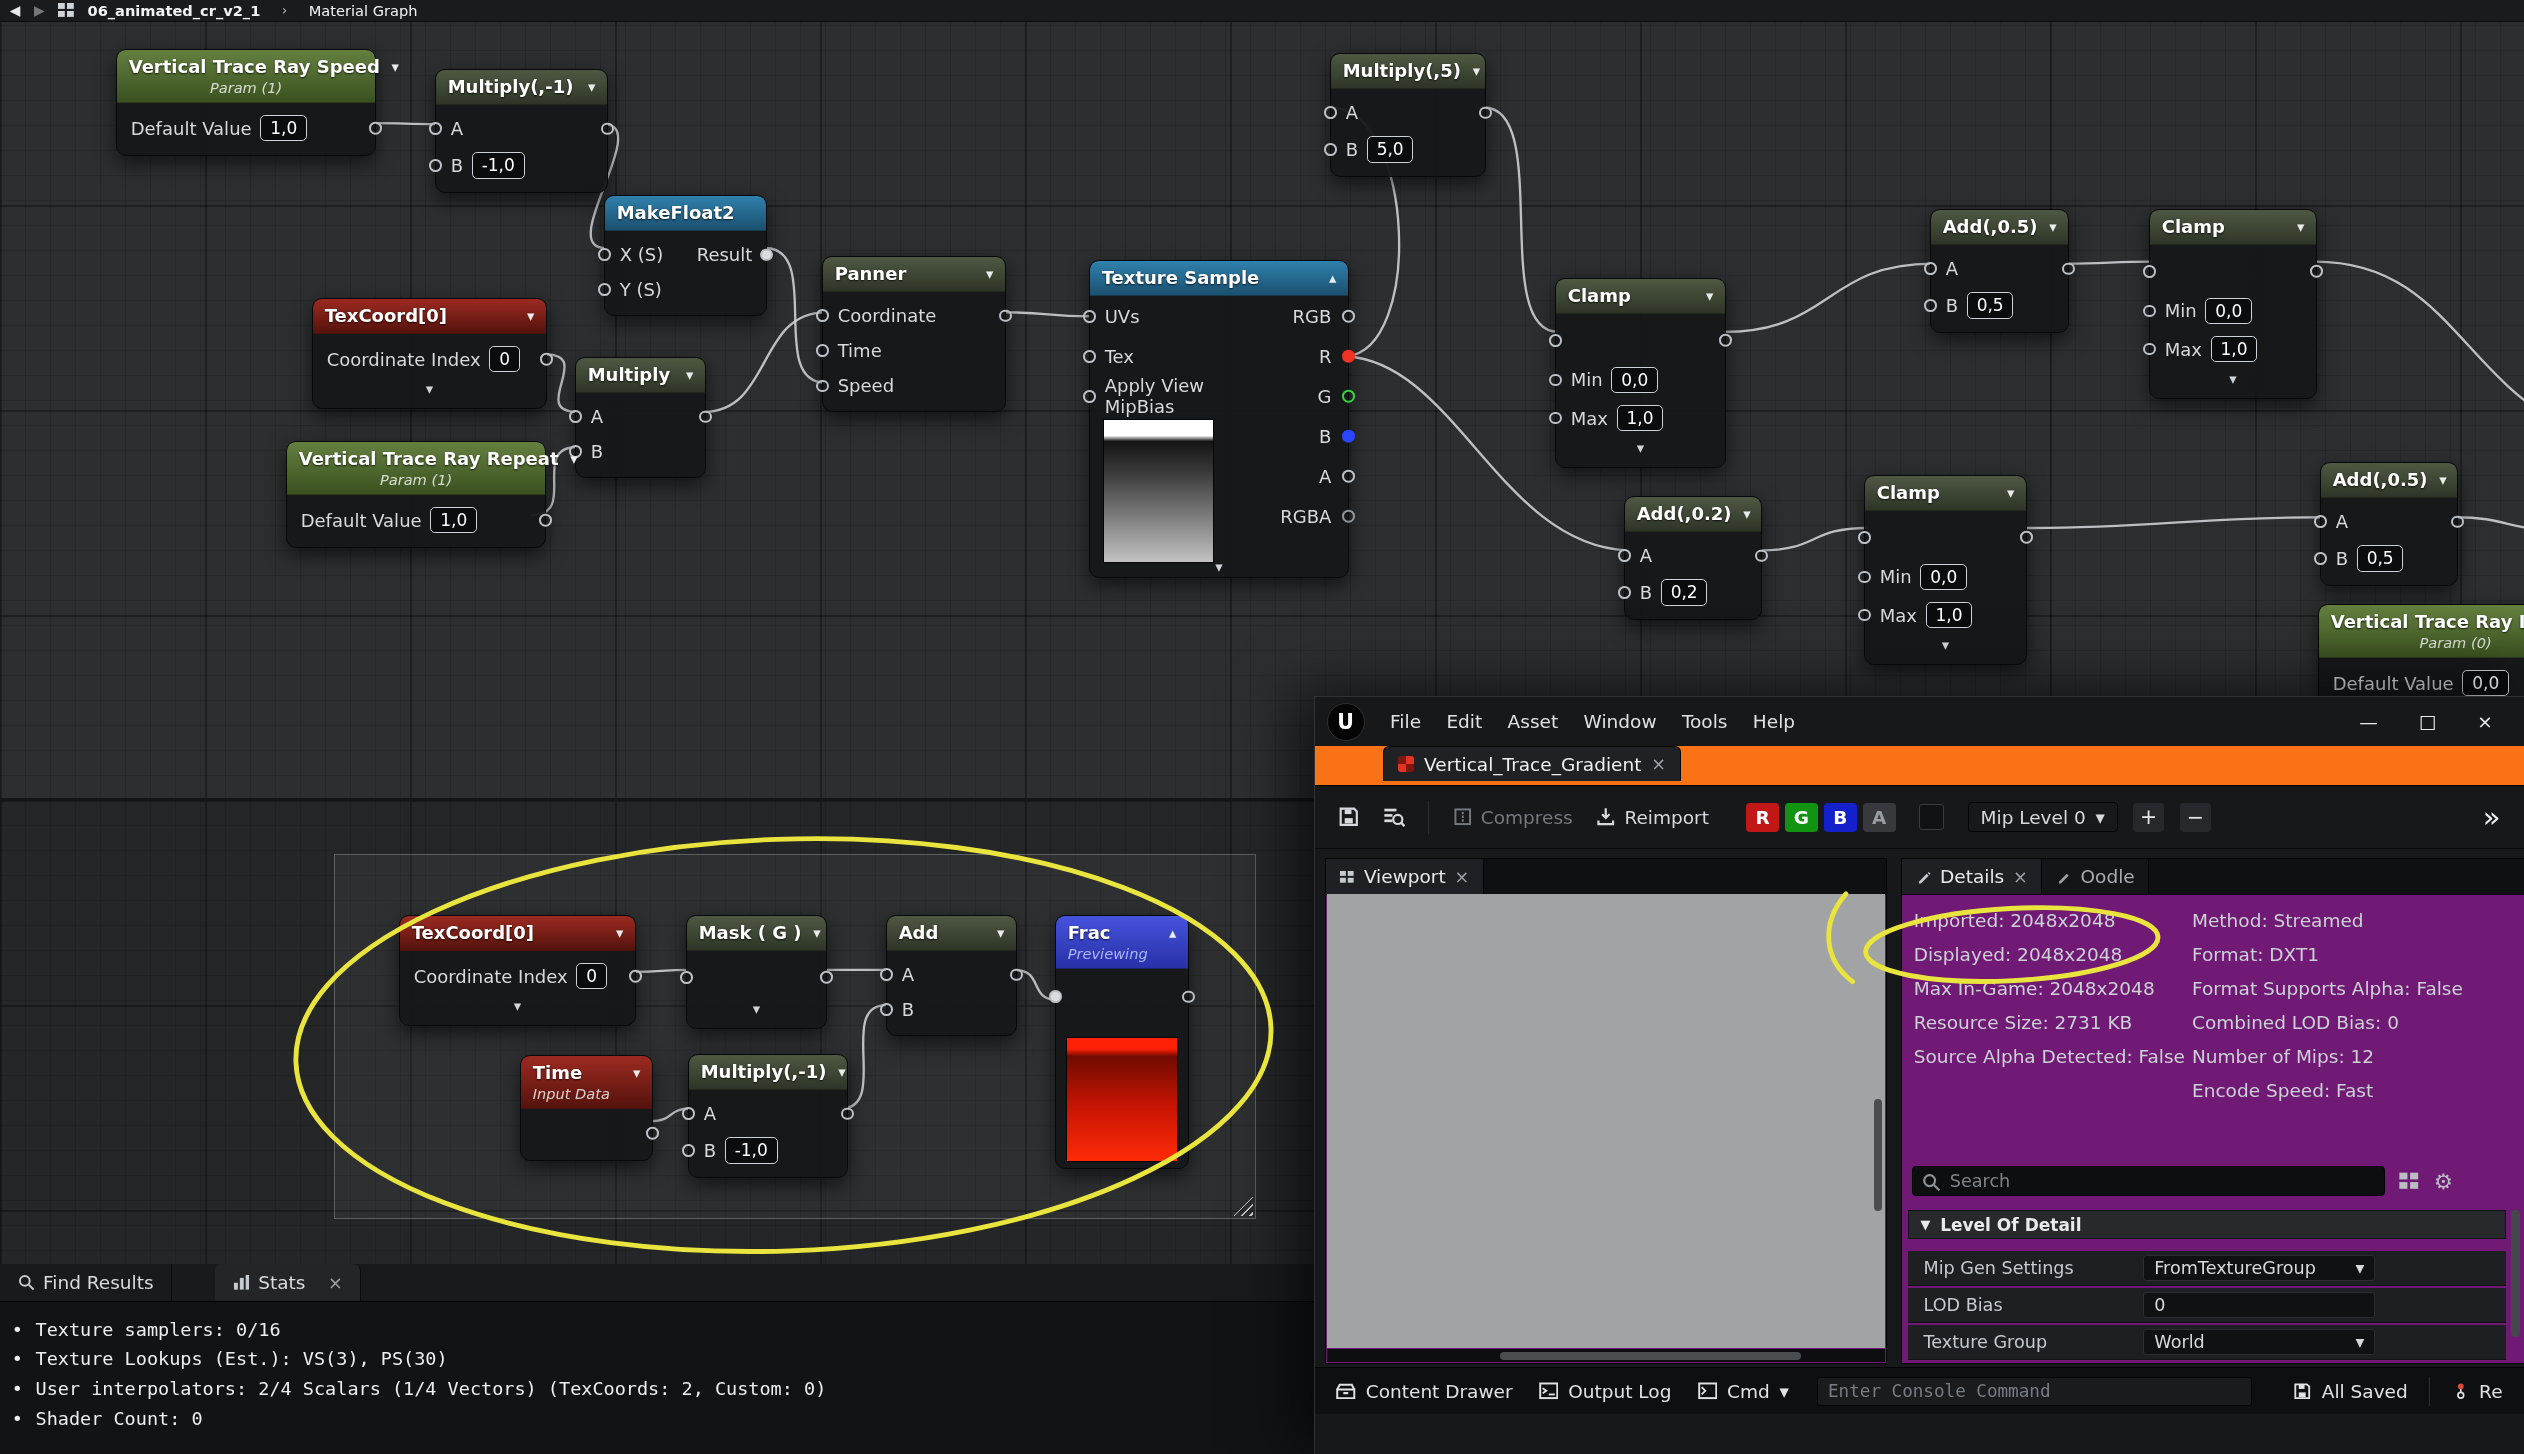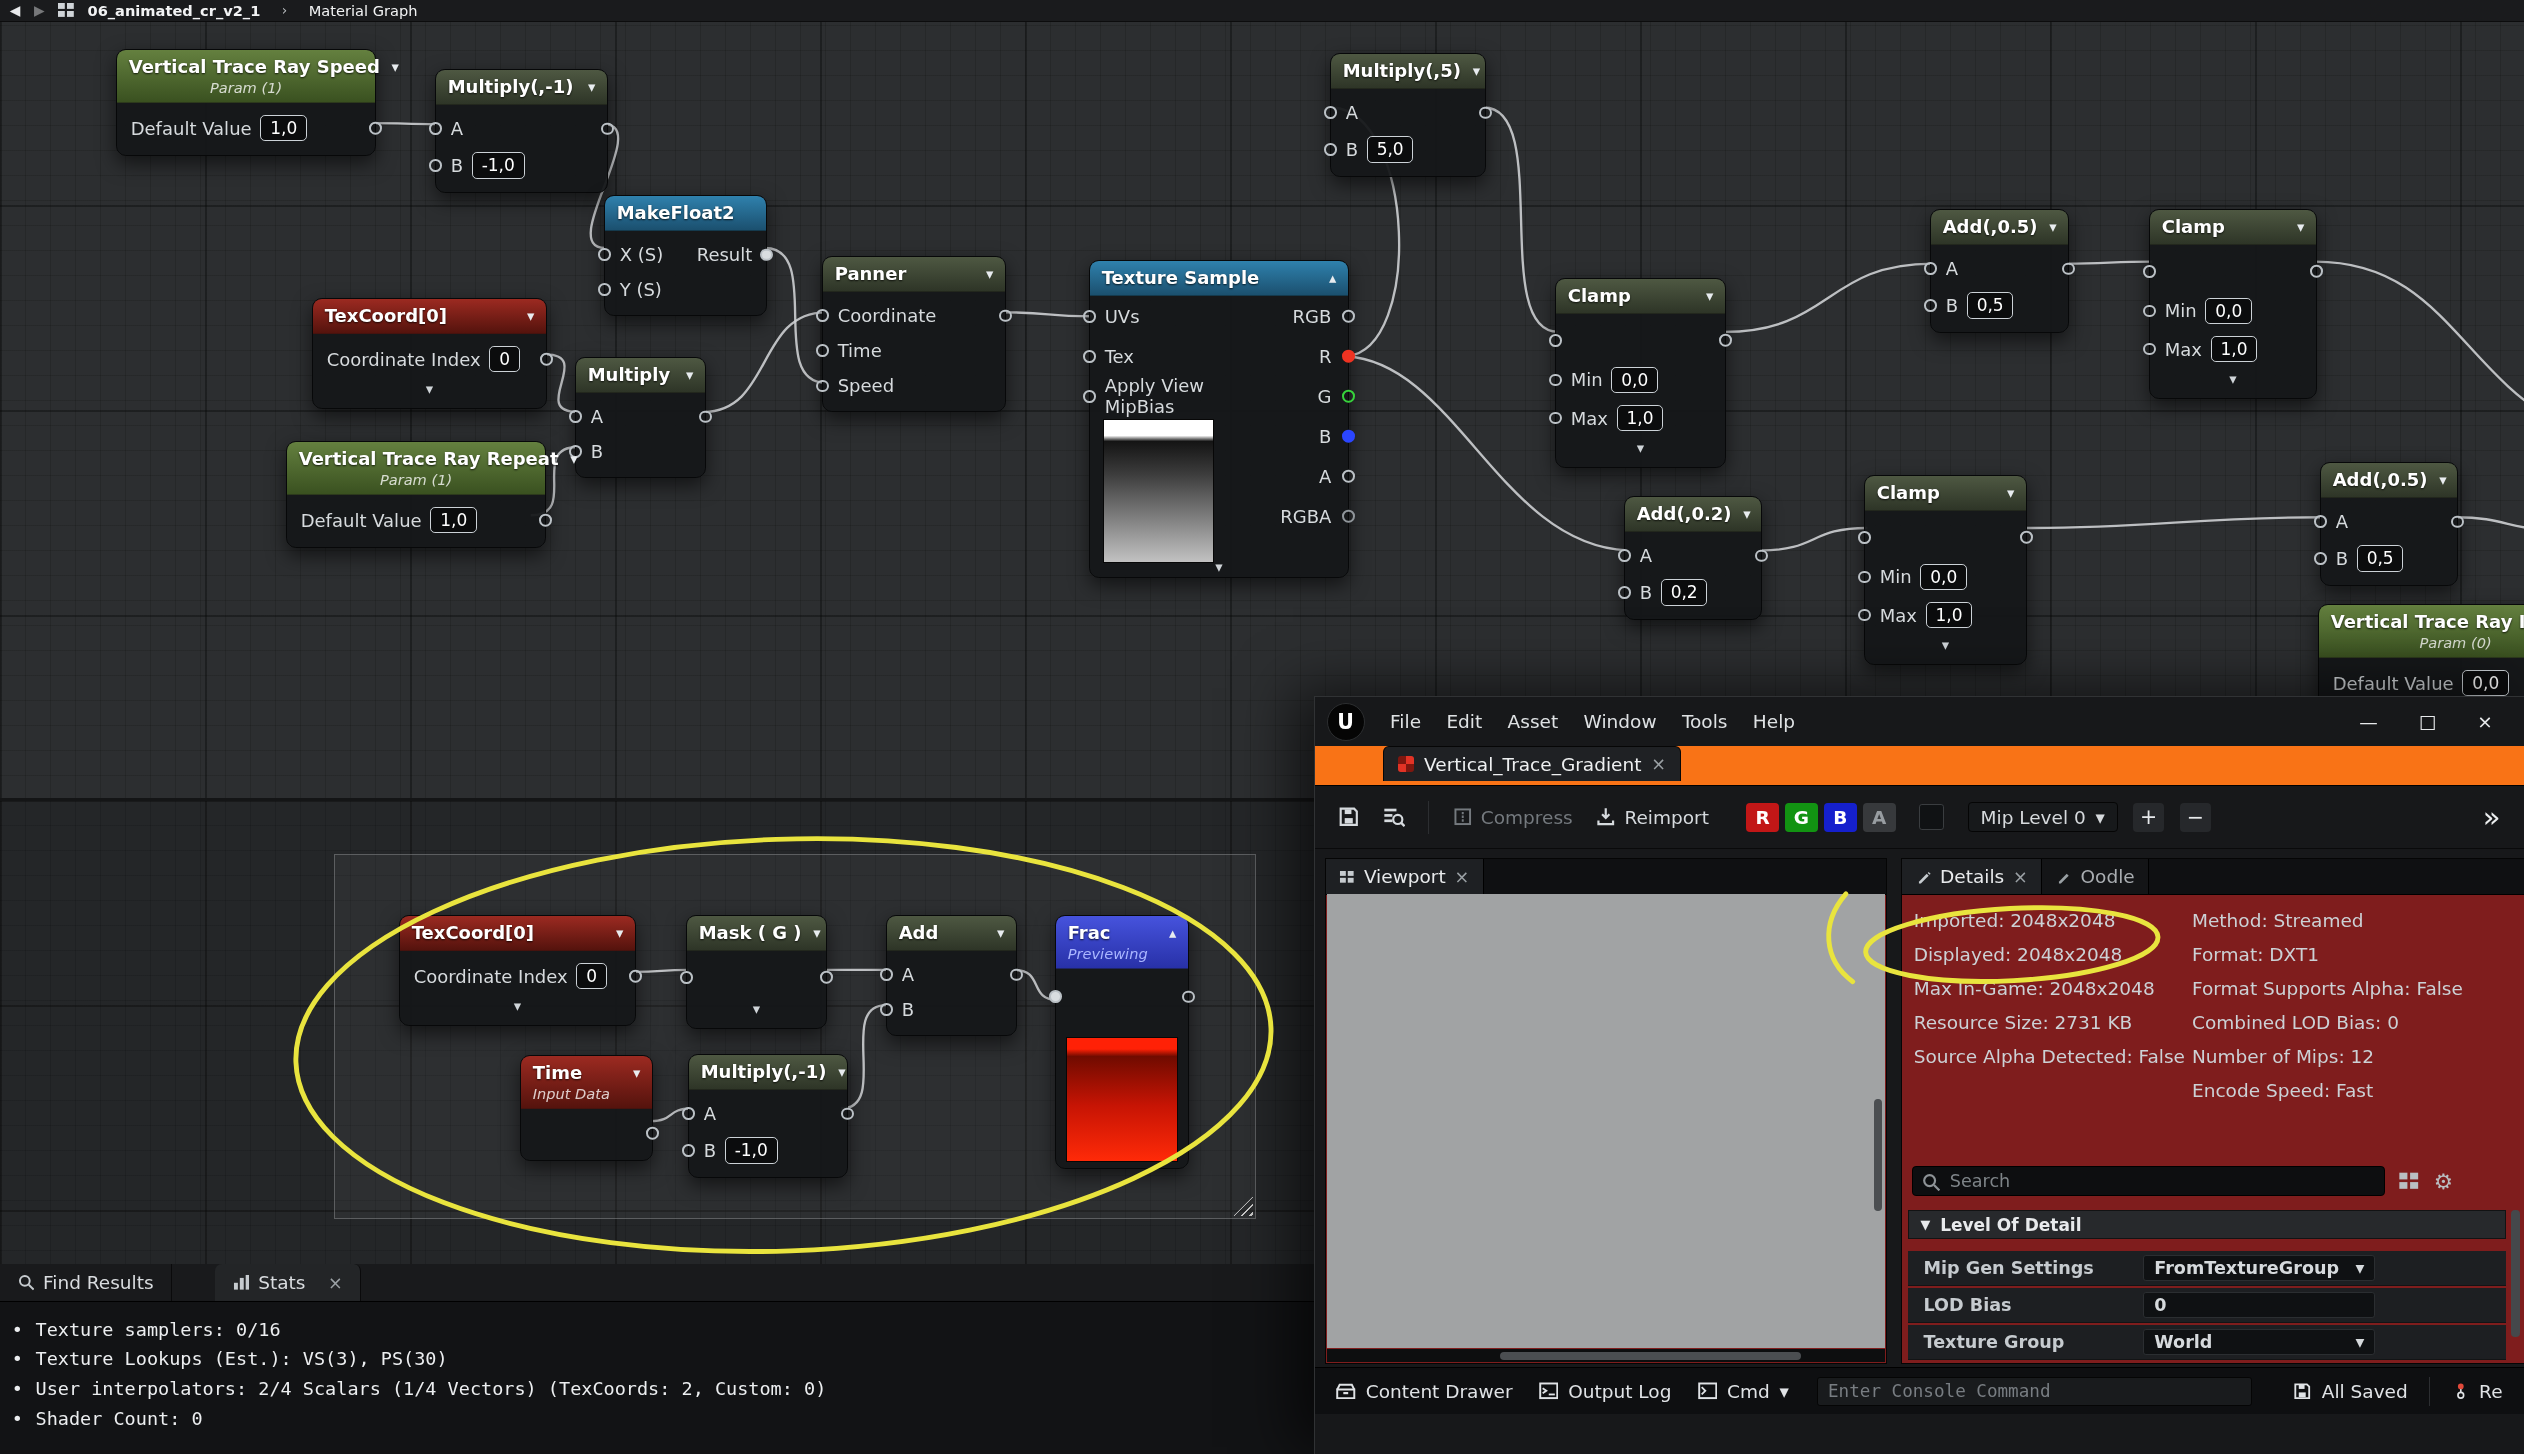--- a/index.html
+++ b/index.html
@@ -104,37 +104,37 @@
   .tool-sep{width:1px;height:33px;background:#2c2e31;margin:0 7.8px;}
   .chgroup{display:flex;gap:5.9px;margin-left:21.5px;}
   .chbtn{width:33px;height:29px;border-radius:3.9px;font-weight:bold;display:flex;align-items:center;justify-content:center;font-size:18.5px;}
   .ch-r{background:#c21717;color:#fff;} .ch-g{background:#129312;color:#fff;}
   .ch-b{background:#1520cd;color:#fff;} .ch-a{background:#37393c;color:#989da1;}
   .checkbox{width:23.4px;height:23.4px;background:#101214;border:1px solid #3a3d40;border-radius:2.9px;margin-left:15.6px;}
   .mip-dd{display:flex;align-items:center;gap:9.8px;background:#17191b;border:1px solid #050505;border-radius:3.9px;padding:3.9px 11.7px;color:#d6dadd;margin-left:15.6px;}
   .sqbtn{width:31px;height:29px;background:#26282b;border-radius:3.9px;color:#e6e9eb;display:flex;align-items:center;justify-content:center;font-size:20.5px;margin-left:7.8px;}
   .more-chev{margin-left:auto;color:#eceeef;font-size:29px;padding-right:7.8px;}
 
-  .panel{position:absolute;background:#7f1d1d;border:1px solid #050505;}
+  .panel{position:absolute;background:#701a75;border:1px solid #050505;}
   .panel-tabbar{height:35px;background:#0f1012;display:flex;align-items:center;border-bottom:1px solid #000;}
   .panel-tab{display:flex;align-items:center;gap:8.8px;background:#1e2023;height:35px;padding:0 13.7px;color:#e8eaec;font-size:18.5px;border-right:1px solid #000;box-sizing:border-box;}
   .panel-tab.inactive{background:#141517;color:#a9adb1;}
   .vp-content{position:absolute;left:1px;top:35px;right:1px;bottom:14.6px;background:#a1a3a4;}
   .vp-hscroll{position:absolute;left:1px;right:1px;bottom:1px;height:12.7px;background:#0d0e0f;}
   .vp-hthumb{position:absolute;left:31%;width:54%;top:2.9px;height:7.8px;background:#4b4e51;border-radius:3.9px;}
   .vp-vthumb{position:absolute;right:2.9px;top:205px;width:7.8px;height:112px;background:#4b4e51;border-radius:3.9px;}
 
   .dt-col{position:absolute;line-height:34px;font-size:18.5px;color:#ccd1d5;white-space:nowrap;}
   .search-row{position:absolute;left:9.8px;top:306px;right:11.7px;height:32px;display:flex;align-items:center;gap:13.7px;}
   .search-box{position:relative;width:473px;height:30px;background:#0d0e10;border:1px solid #000;border-radius:3.9px;box-sizing:border-box;}
   .search-box input{position:absolute;left:35px;top:1px;right:5.9px;bottom:1px;width:calc(100% - 43px);background:transparent;border:none;outline:none;color:#d8dbde;font-size:17.6px;font-family:"DejaVu Sans",sans-serif;}
   .search-box input::placeholder{color:#7e8488;}
   .mag{position:absolute;left:8.8px;top:5.9px;}
   .lod-header{position:absolute;left:5.9px;right:19.5px;top:351px;height:29px;background:#27292c;display:flex;align-items:center;gap:9.8px;padding:0 11.7px;font-weight:bold;font-size:17px;color:#e8eaec;box-sizing:border-box;border:1px solid #121314;}
-  .lod-row{position:absolute;left:5.9px;right:19.5px;height:35px;background:#1d1f22;border-bottom:1px solid #131415;display:flex;align-items:center;box-sizing:border-box;font-size:17.6px;color:#c6cbcf;font-weight:bold;}
+  .lod-row{position:absolute;left:5.9px;right:19.5px;height:35px;background:#1d1f22;border-bottom:1px solid #131415;display:flex;align-items:center;box-sizing:border-box;font-size:17.6px;color:#c6cbcf;}
   .lod-label{padding-left:15.6px;width:220px;white-space:nowrap;}
   .lod-dd{display:flex;align-items:center;gap:11.7px;background:#0f1113;border:1px solid #2b2e31;border-radius:2.9px;padding:2px 9.8px;color:#d6dadd;min-width:210px;justify-content:space-between;}
   .lod-input{background:#0f1113;border:1px solid #2b2e31;border-radius:2.9px;padding:2px 9.8px;color:#d6dadd;min-width:210px;}
   .dt-vscroll{position:absolute;right:4.9px;top:351px;width:8.8px;height:127px;background:#45484b;border-radius:3.9px;}
   .bottombar{position:absolute;left:0;right:0;top:670px;height:47px;background:#0e0f11;border-top:1px solid #000;display:flex;align-items:center;gap:3px;padding:0 9.8px;box-sizing:border-box;}
   .bbtn{display:flex;align-items:center;gap:9.8px;color:#e0e3e6;font-size:18.5px;padding:5.9px 11.7px;white-space:nowrap;}
   .console{width:435px;height:29px;background:#191b1d;border:1px solid #050505;border-radius:2.9px;box-sizing:border-box;margin-left:13.7px;}
   .console input{width:calc(100% - 19.5px);height:100%;background:transparent;border:none;outline:none;color:#cfd3d6;padding:0 9.8px;font-size:17.6px;font-family:"DejaVu Sans Mono",monospace;}
   .console input::placeholder{color:#787d82;}
   .bb-right{margin-left:auto;display:flex;align-items:center;gap:9.8px;}

